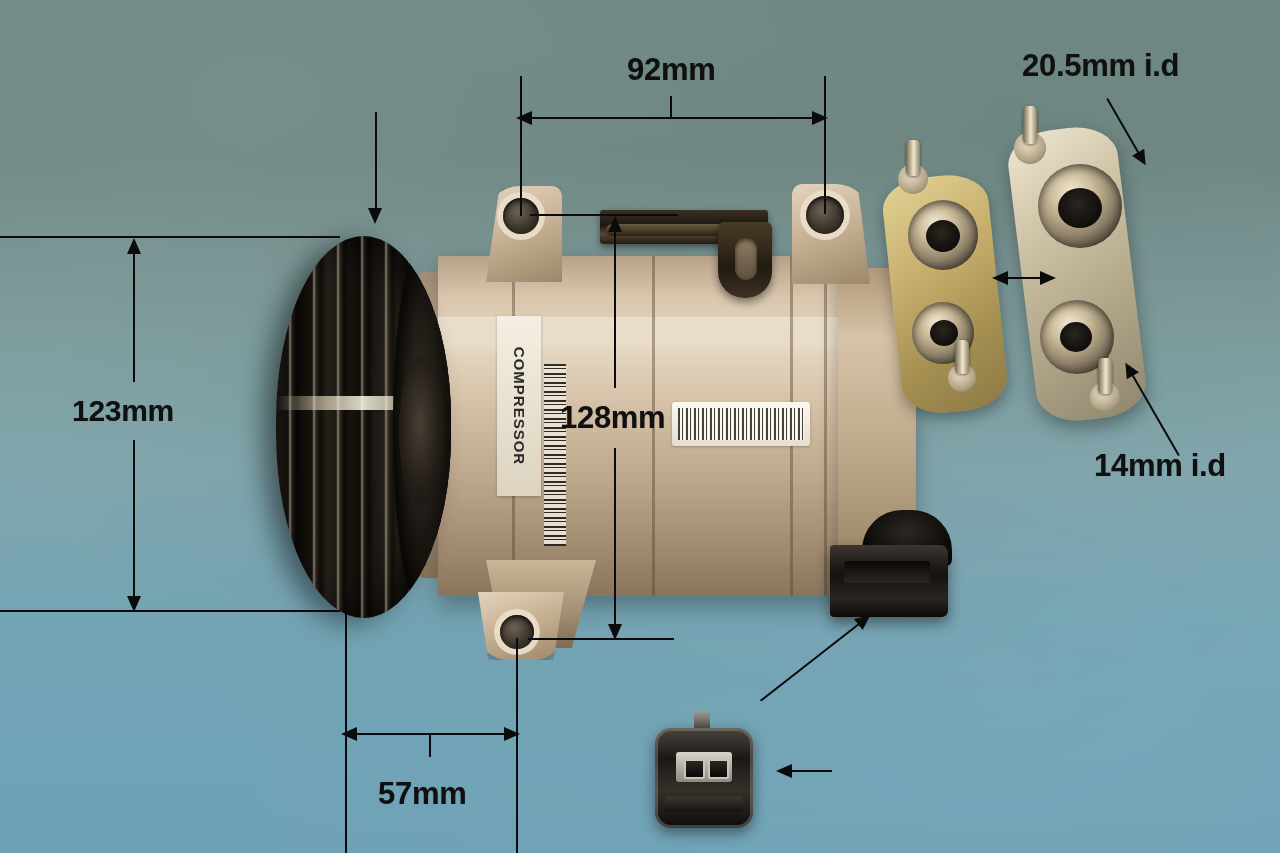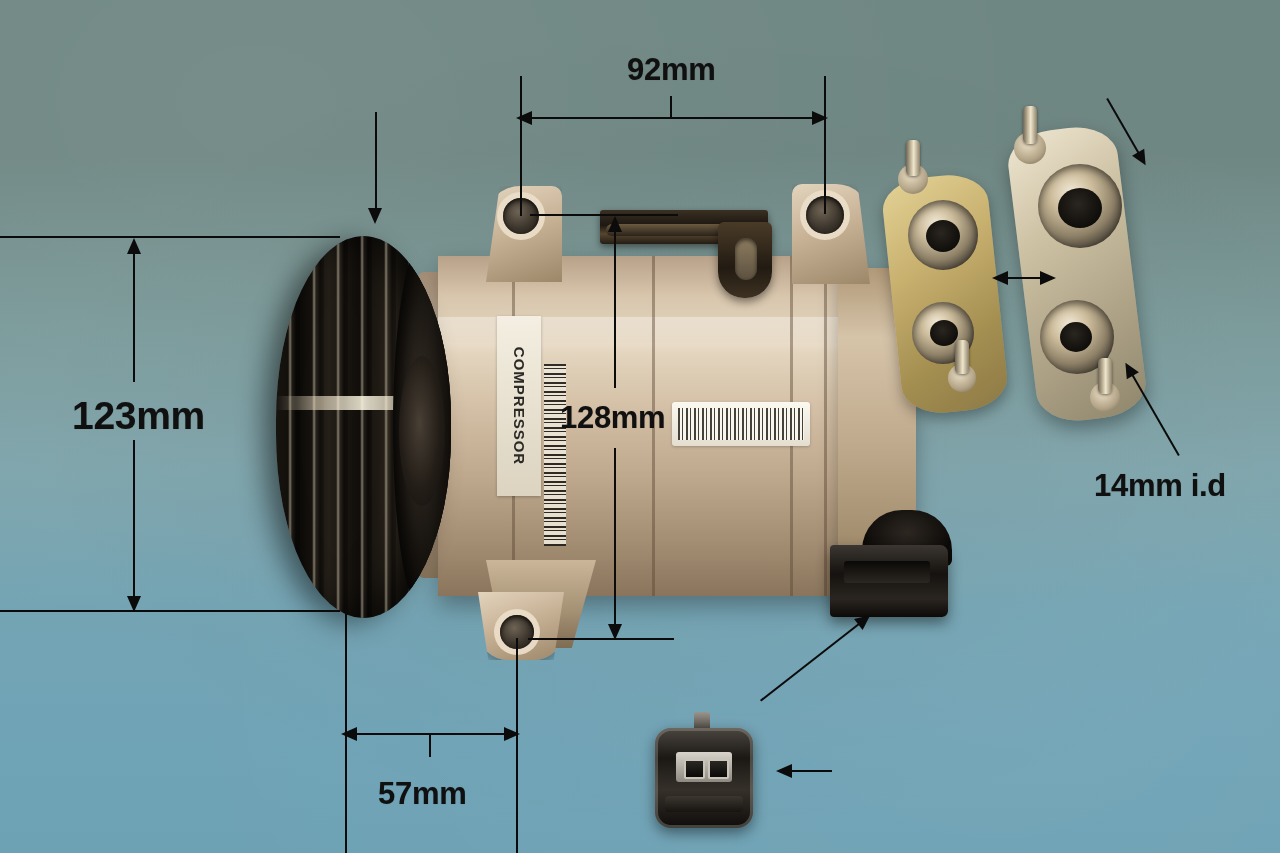--- a/index.html
+++ b/index.html
@@ -390,26 +390,27 @@
 
   <div class="ln vln" style="left:520px;top:76px;height:140px;"></div>
   <div class="ln vln" style="left:824px;top:76px;height:138px;"></div>
 
   <div class="ln hln" style="left:528px;top:117px;width:290px;"></div>
   <div class="arrowL" style="left:516px;top:111px;"></div>
   <div class="arrowR" style="left:812px;top:111px;"></div>
 
   <div class="ln vln" style="left:670px;top:96px;height:22px;"></div>
 
+  <div class="lbl" style="left:1022px;top:48px;font-size:31px;">20.5mm i.d</div>
   <div class="leader" style="left:1108px;top:98px;transform:rotate(60deg);">
     <div class="shaft" style="width:66px;"></div>
     <div class="head" style="left:62px;"></div>
   </div>
 
-  <div class="lbl" style="left:72px;top:394px;font-size:39px;text-align:center;">123mm</div>
+  <div class="lbl" style="left:72px;top:394px;font-size:30px;text-align:center;">123mm</div>
 
   <div class="ln hln" style="left:0px;top:236px;width:340px;"></div>
   <div class="ln hln" style="left:0px;top:610px;width:340px;"></div>
 
   <div class="ln vln" style="left:133px;top:250px;height:132px;"></div>
   <div class="ln vln" style="left:133px;top:440px;height:162px;"></div>
   <div class="arrowU" style="left:127px;top:238px;"></div>
   <div class="arrowD" style="left:127px;top:596px;"></div>
 
   <div class="lbl" style="left:560px;top:400px;font-size:31px;">128mm</div>
@@ -419,21 +420,21 @@
 
   <div class="ln vln" style="left:614px;top:228px;height:160px;"></div>
   <div class="ln vln" style="left:614px;top:448px;height:176px;"></div>
   <div class="arrowU" style="left:608px;top:216px;"></div>
   <div class="arrowD" style="left:608px;top:624px;"></div>
 
   <div class="ln hln" style="left:1004px;top:277px;width:42px;"></div>
   <div class="arrowL" style="left:992px;top:271px;"></div>
   <div class="arrowR" style="left:1040px;top:271px;"></div>
 
-  <div class="lbl" style="left:1094px;top:468px;font-size:31px;">14mm i.d</div>
+  <div class="lbl" style="left:1094px;top:448px;font-size:31px;">14mm i.d</div>
   <div class="leader" style="left:1178px;top:456px;transform:rotate(-120deg);">
     <div class="shaft" style="width:96px;"></div>
     <div class="head" style="left:92px;"></div>
   </div>
 
   <div class="lbl" style="left:378px;top:776px;font-size:31px;">57mm</div>
   <div class="ln vln" style="left:345px;top:610px;height:243px;"></div>
   <div class="ln vln" style="left:516px;top:638px;height:215px;"></div>
   <div class="ln hln" style="left:353px;top:733px;width:158px;"></div>
   <div class="arrowL" style="left:341px;top:727px;"></div>

